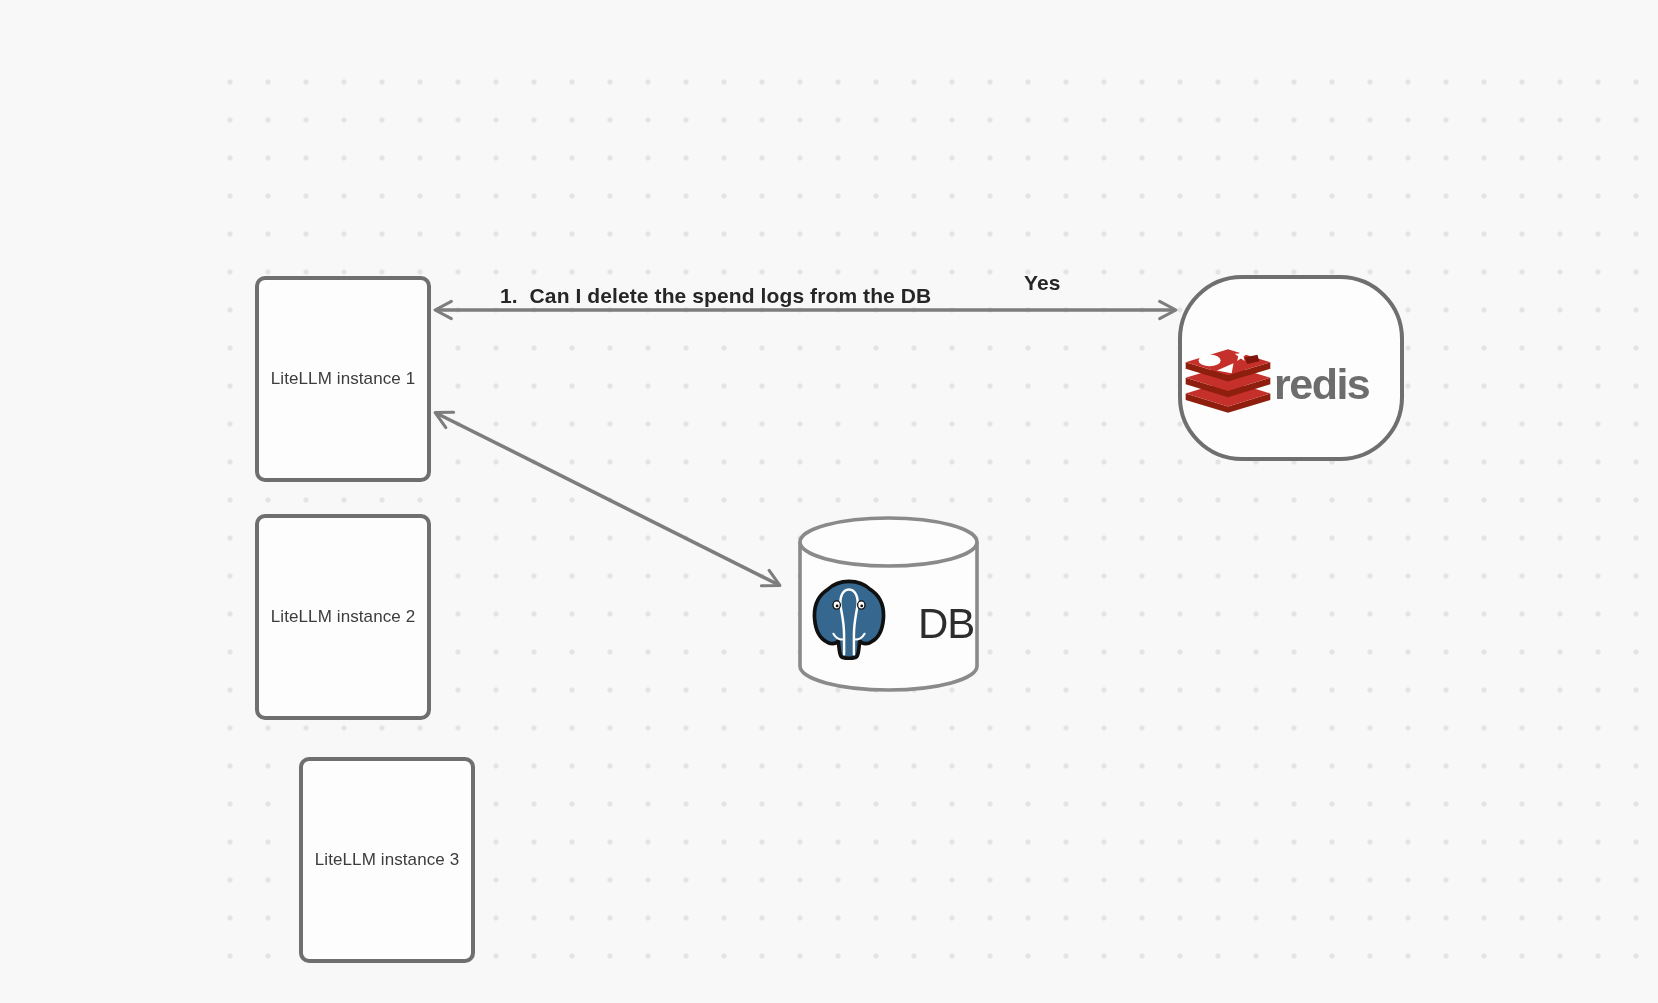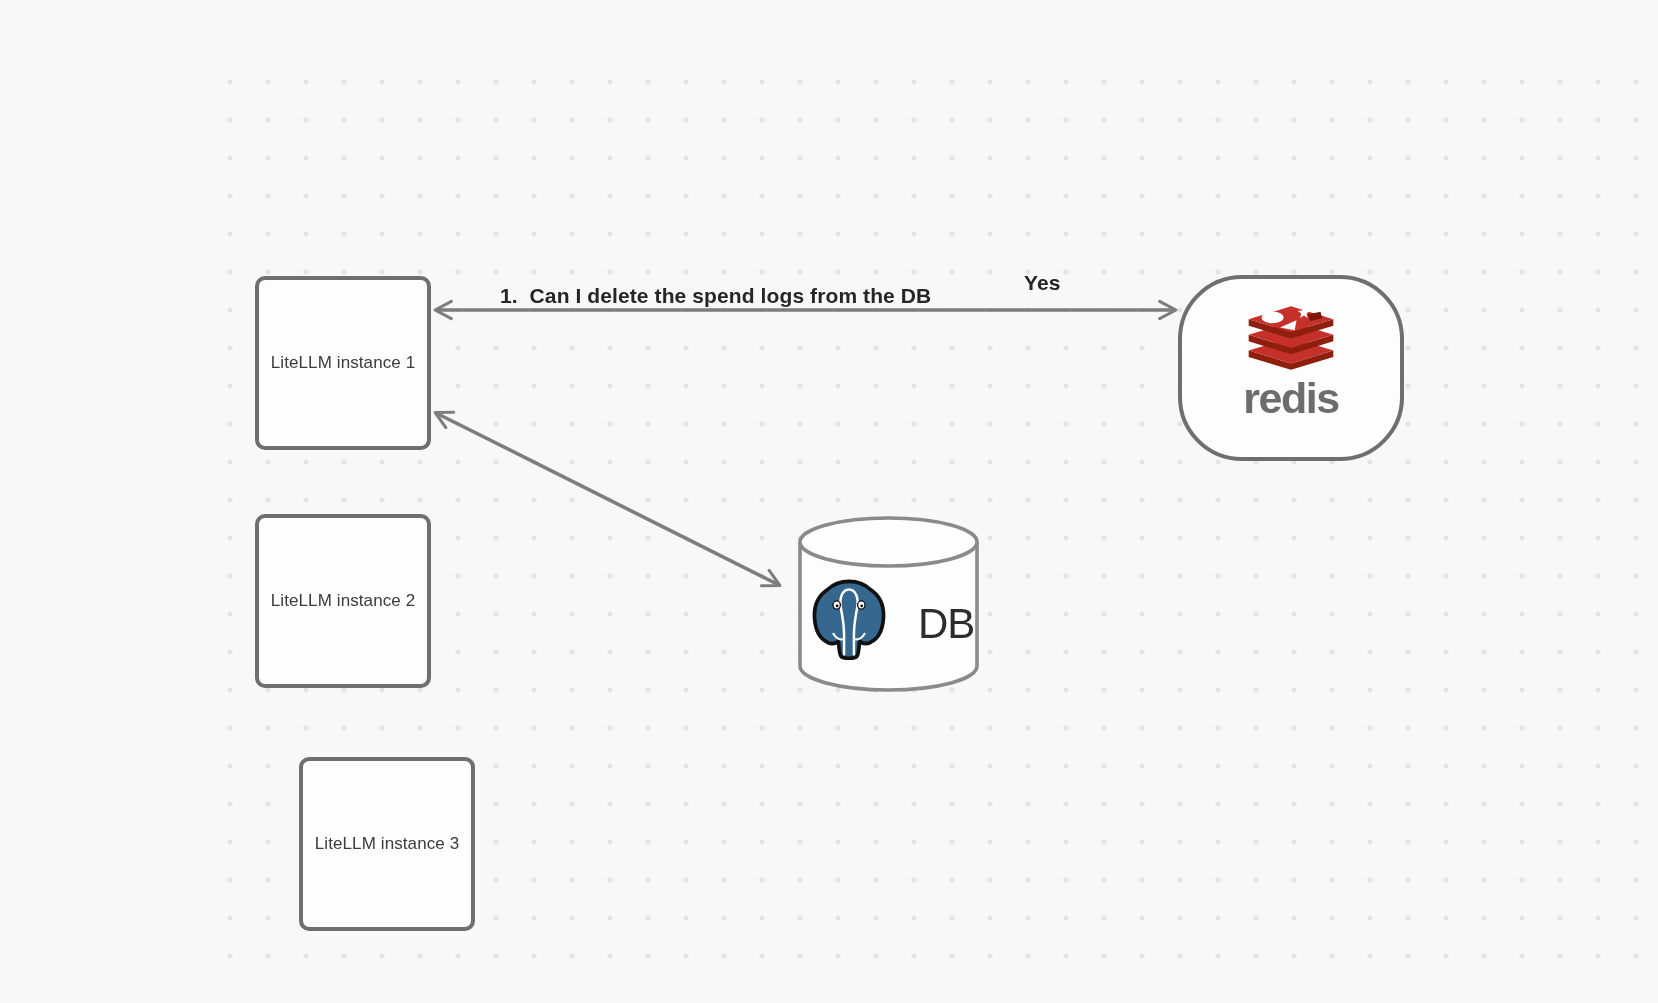--- a/index.html
+++ b/index.html
@@ -12,33 +12,33 @@
   }
   .canvas{position:absolute;inset:0;width:1658px;height:1003px;}
   .dots{
     position:absolute;left:210px;top:58px;right:0;bottom:38px;
     background-image:radial-gradient(circle,#e4e4e4 2.3px,rgba(228,228,228,0) 3px);
     background-size:38px 38px;
     background-position:1px 5px;
     pointer-events:none;
   }
   .node-box{
-    position:absolute;width:176px;height:174px;
+    position:absolute;width:176px;height:206px;
     background:#fdfdfd;border:4px solid #6f6f6f;border-radius:10px;
     box-sizing:border-box;
     display:flex;align-items:center;justify-content:center;
   }
   .node-box .node-label{
     font-size:17px;color:#3c3c3c;letter-spacing:.1px;
   }
   .redis-node{
     position:absolute;left:1178px;top:275px;width:226px;height:186px;
     background:#fdfdfd;border:4px solid #6f6f6f;border-radius:64px;
     box-sizing:border-box;
-    display:flex;flex-direction:column;align-items:center;justify-content:flex-start;
+    display:flex;flex-direction:row;align-items:center;justify-content:flex-start;
     padding-top:27px;
   }
   .redis-wordmark{
     font-size:43px;font-weight:700;color:#6d6d6d;letter-spacing:-1.5px;
     line-height:1;margin-top:5px;
   }
   .edge-label{
     position:absolute;font-size:21px;font-weight:700;color:#262626;
     white-space:nowrap;line-height:22px;letter-spacing:.1px;
   }

